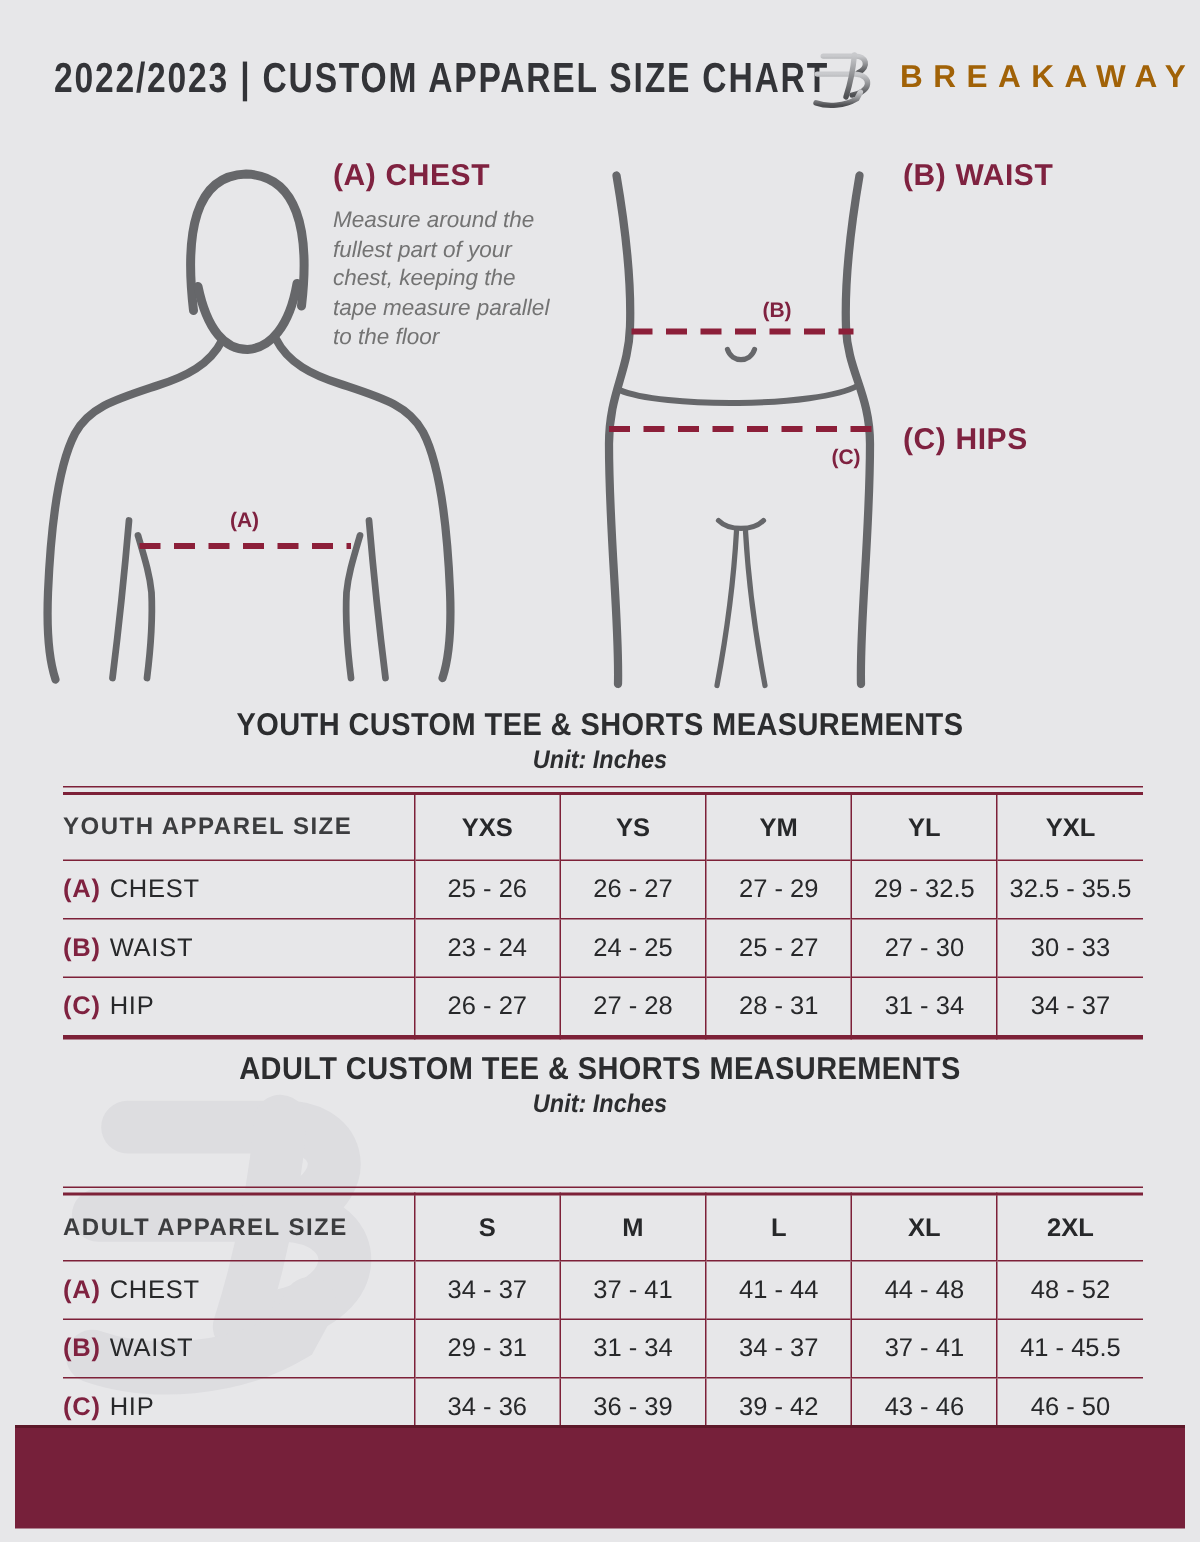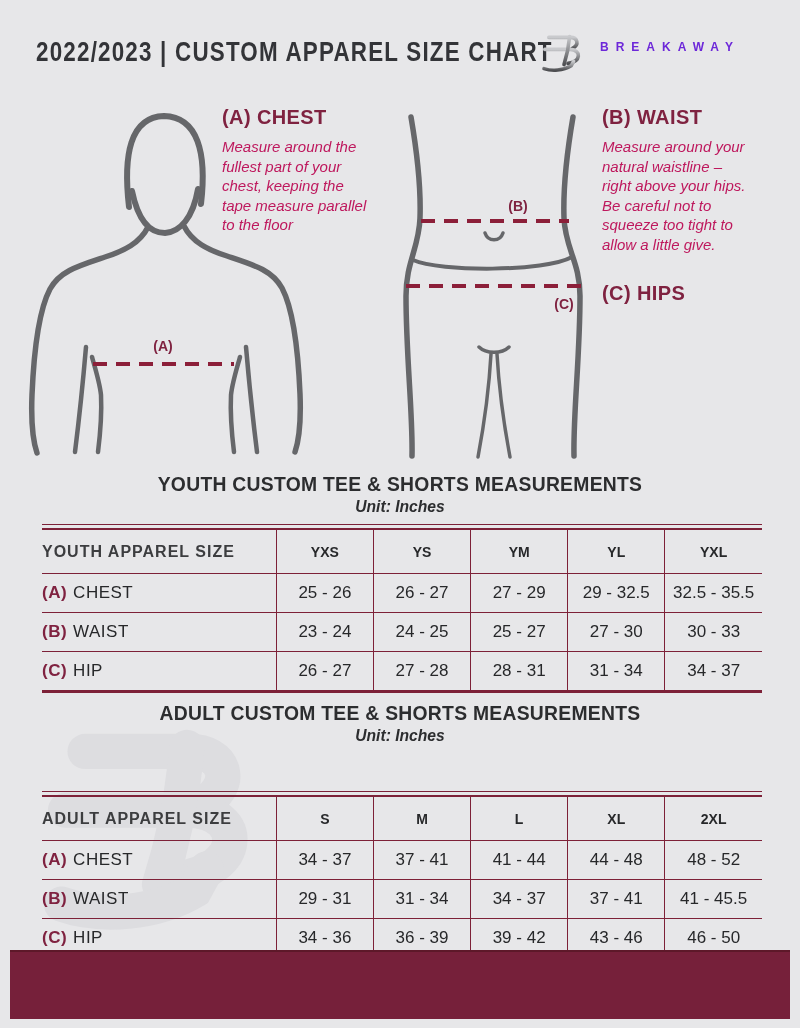--- a/index.html
+++ b/index.html
@@ -10,29 +10,29 @@
   }
   
   .main-title{
     position:absolute;left:36px;top:38px;margin:0;
     font-size:28px;font-weight:bold;letter-spacing:1.5px;color:#333438;
     white-space:nowrap;transform:scaleX(.8);transform-origin:left top;line-height:1;
   }
   .logo-wrap{position:absolute;left:540px;top:25px;width:250px;height:52px;}
   .logo-mark{position:absolute;left:0;top:0;}
   .brand-name{
-    position:absolute;left:60px;top:15px;font-size:12px;font-weight:bold;
-    letter-spacing:7px;color:#6d28d9;white-space:nowrap;
+    position:absolute;left:60px;top:15px;font-size:21px;font-weight:bold;
+    letter-spacing:7px;color:#a16207;white-space:nowrap;
   }
   
   .inst{position:absolute;}
   .inst-heading{font-size:20px;font-weight:bold;letter-spacing:.4px;color:#7f2240;line-height:22px;}
   .inst-body{
     margin-top:9px;font-size:15px;font-style:italic;line-height:19.5px;
-    color:#be185d;white-space:pre-line;
+    color:#737373;white-space:pre-line;
   }
   .inst-chest{left:222px;top:106px;width:210px;}
   .inst-waist{left:602px;top:106px;width:190px;}
   .inst-hips{left:602px;top:282px;width:190px;}
   
   .figures-svg{position:absolute;left:0;top:98px;}
   .body-line{fill:none;stroke:#66676a;stroke-linecap:round;}
   .dash-line{fill:none;stroke:#8c1f39;stroke-width:4;stroke-dasharray:14 9;}
   .fig-label{font-weight:bold;font-size:14px;fill:#7f2240;}
   
@@ -59,21 +59,21 @@
   .size-table col.c-label{width:234px;}
   .size-table col.c-size{width:97px;}
   .size-table th,.size-table td{padding:0;height:38px;vertical-align:middle;}
   .size-table thead th{height:43px;font-weight:bold;}
   .size-table td+td, .size-table th+th{border-left:1.5px solid #7d2138;}
   .size-table tbody tr td{border-top:1.5px solid #7d2138;}
   .th-label{
     text-align:left;padding-left:18px;font-weight:normal;font-size:16px;
     letter-spacing:1px;color:#3c3d3f;
   }
-  .th-size{text-align:center;font-size:14px;font-weight:bold;color:#27282a;}
+  .th-size{text-align:center;font-size:17px;font-weight:bold;color:#27282a;}
   .td-label{text-align:left;padding-left:18px;font-size:17px;color:#27282a;letter-spacing:.5px;}
   .td-label .row-key{font-weight:bold;color:#7f2240;margin-right:6px;}
   .td-val{text-align:center;font-size:17px;color:#27282a;}
   
   .watermark{position:absolute;left:42px;top:688px;z-index:1;}
   .wm-line{fill:none;stroke:#dddde0;stroke-linecap:round;}
   .footer-bar{
     position:absolute;left:10px;top:950px;width:780px;height:67px;
     background:#76203a;border-top:2px solid #5d1829;z-index:3;
   }
@@ -107,26 +107,20 @@
   <div class="inst inst-chest">
     <div class="inst-heading">(A) CHEST</div>
     <div class="inst-body">Measure around the
 fullest part of your
 chest, keeping the
 tape measure parallel
 to the floor</div>
   </div>
   <div class="inst inst-waist">
     <div class="inst-heading">(B) WAIST</div>
-    <div class="inst-body">Measure around your
-natural waistline –
-right above your hips.
-Be careful not to
-squeeze too tight to
-allow a little give.</div>
   </div>
   <div class="inst inst-hips">
     <div class="inst-heading">(C) HIPS</div>
   </div>
 
   <svg class="figures-svg" width="800" height="362" viewBox="0 98 800 362">
 
     <g>
       <path class="body-line" stroke-width="6" d="M129 207 C123 155 130 117 164 116 C198 117 207 153 201 204"></path>
       <path class="body-line" stroke-width="6" d="M132 191 C138 220 150 233 165 233 C180 232 193 218 198 189"></path>

